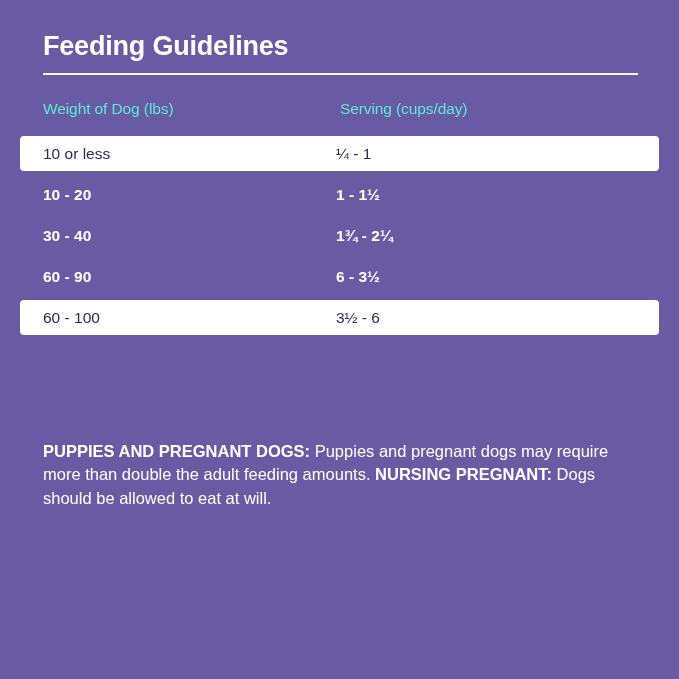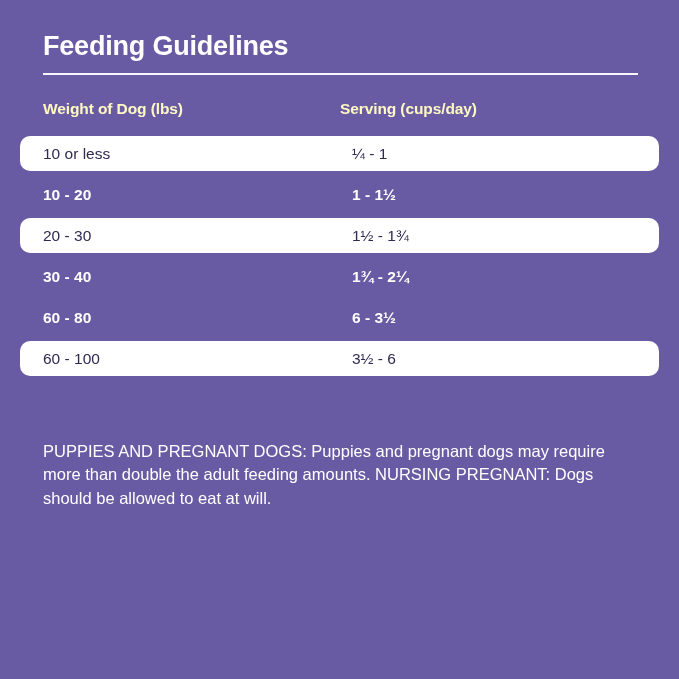--- a/index.html
+++ b/index.html
@@ -42,78 +42,78 @@
   .col-headers {
     position: absolute;
     left: 0;
     top: 100px;
     width: 679px;
     height: 24px;
   }
   .col-head {
     position: absolute;
     font-size: 15.5px;
-    font-weight: bold;
-    color: #fef9c3;
+    font-weight: normal;
+    color: #5eead4;
     letter-spacing: -0.1px;
   }
   .col-head.weight { left: 43px; top: 0; }
   .col-head.serving { left: 340px; top: 0; }
 
   .table {
     position: absolute;
     left: 0;
     top: 136px;
     width: 679px;
   }
   .row {
     position: relative;
     height: 35px;
     margin-bottom: 6px;
     box-sizing: border-box;
   }
   .row.white {
     background: #ffffff;
-    border-radius: 10px;
+    border-radius: 4px;
     margin-left: 20px;
     margin-right: 20px;
   }
   .row.tinted {
     background: transparent;
     margin-left: 20px;
     margin-right: 20px;
   }
   .cell {
     position: absolute;
     top: 50%;
     transform: translateY(-50%);
     font-size: 15.5px;
     white-space: nowrap;
   }
   .cell.weight { left: 23px; }
-  .cell.serving { left: 332px; }
+  .cell.serving { left: 316px; }
   .row.white .cell {
     color: #2e2a52;
     font-weight: normal;
   }
   .row.tinted .cell {
     color: #ffffff;
     font-weight: bold;
   }
   .footnote {
     position: absolute;
     left: 43px;
     top: 440px;
     width: 600px;
     font-size: 16.5px;
     line-height: 1.42;
     color: #ffffff;
   }
   .footnote b {
-    font-weight: normal;
+    font-weight: bold;
   }
 </style>
 </head>
 <body>
 
 <div class="panel">
 
   <div class="title">Feeding Guidelines</div>
   <div class="title-rule"></div>
 
@@ -127,33 +127,29 @@
     <div class="row white">
       <div class="cell weight">10 or less</div>
       <div class="cell serving">¼ - 1</div>
     </div>
 
     <div class="row tinted">
       <div class="cell weight">10 - 20</div>
       <div class="cell serving">1 - 1½</div>
     </div>
 
-    <div class="row white">
-      <div class="cell weight">20 - 30</div>
-      <div class="cell serving">1½ - 1¾</div>
-    </div>
 
     <div class="row tinted">
       <div class="cell weight">30 - 40</div>
       <div class="cell serving">1¾ - 2¼</div>
     </div>
 
 
     <div class="row tinted">
-      <div class="cell weight">60 - 80</div>
+      <div class="cell weight">60 - 90</div>
       <div class="cell serving">6 - 3½</div>
     </div>
 
     <div class="row white">
       <div class="cell weight">60 - 100</div>
       <div class="cell serving">3½ - 6</div>
     </div>
 
   </div>
 

